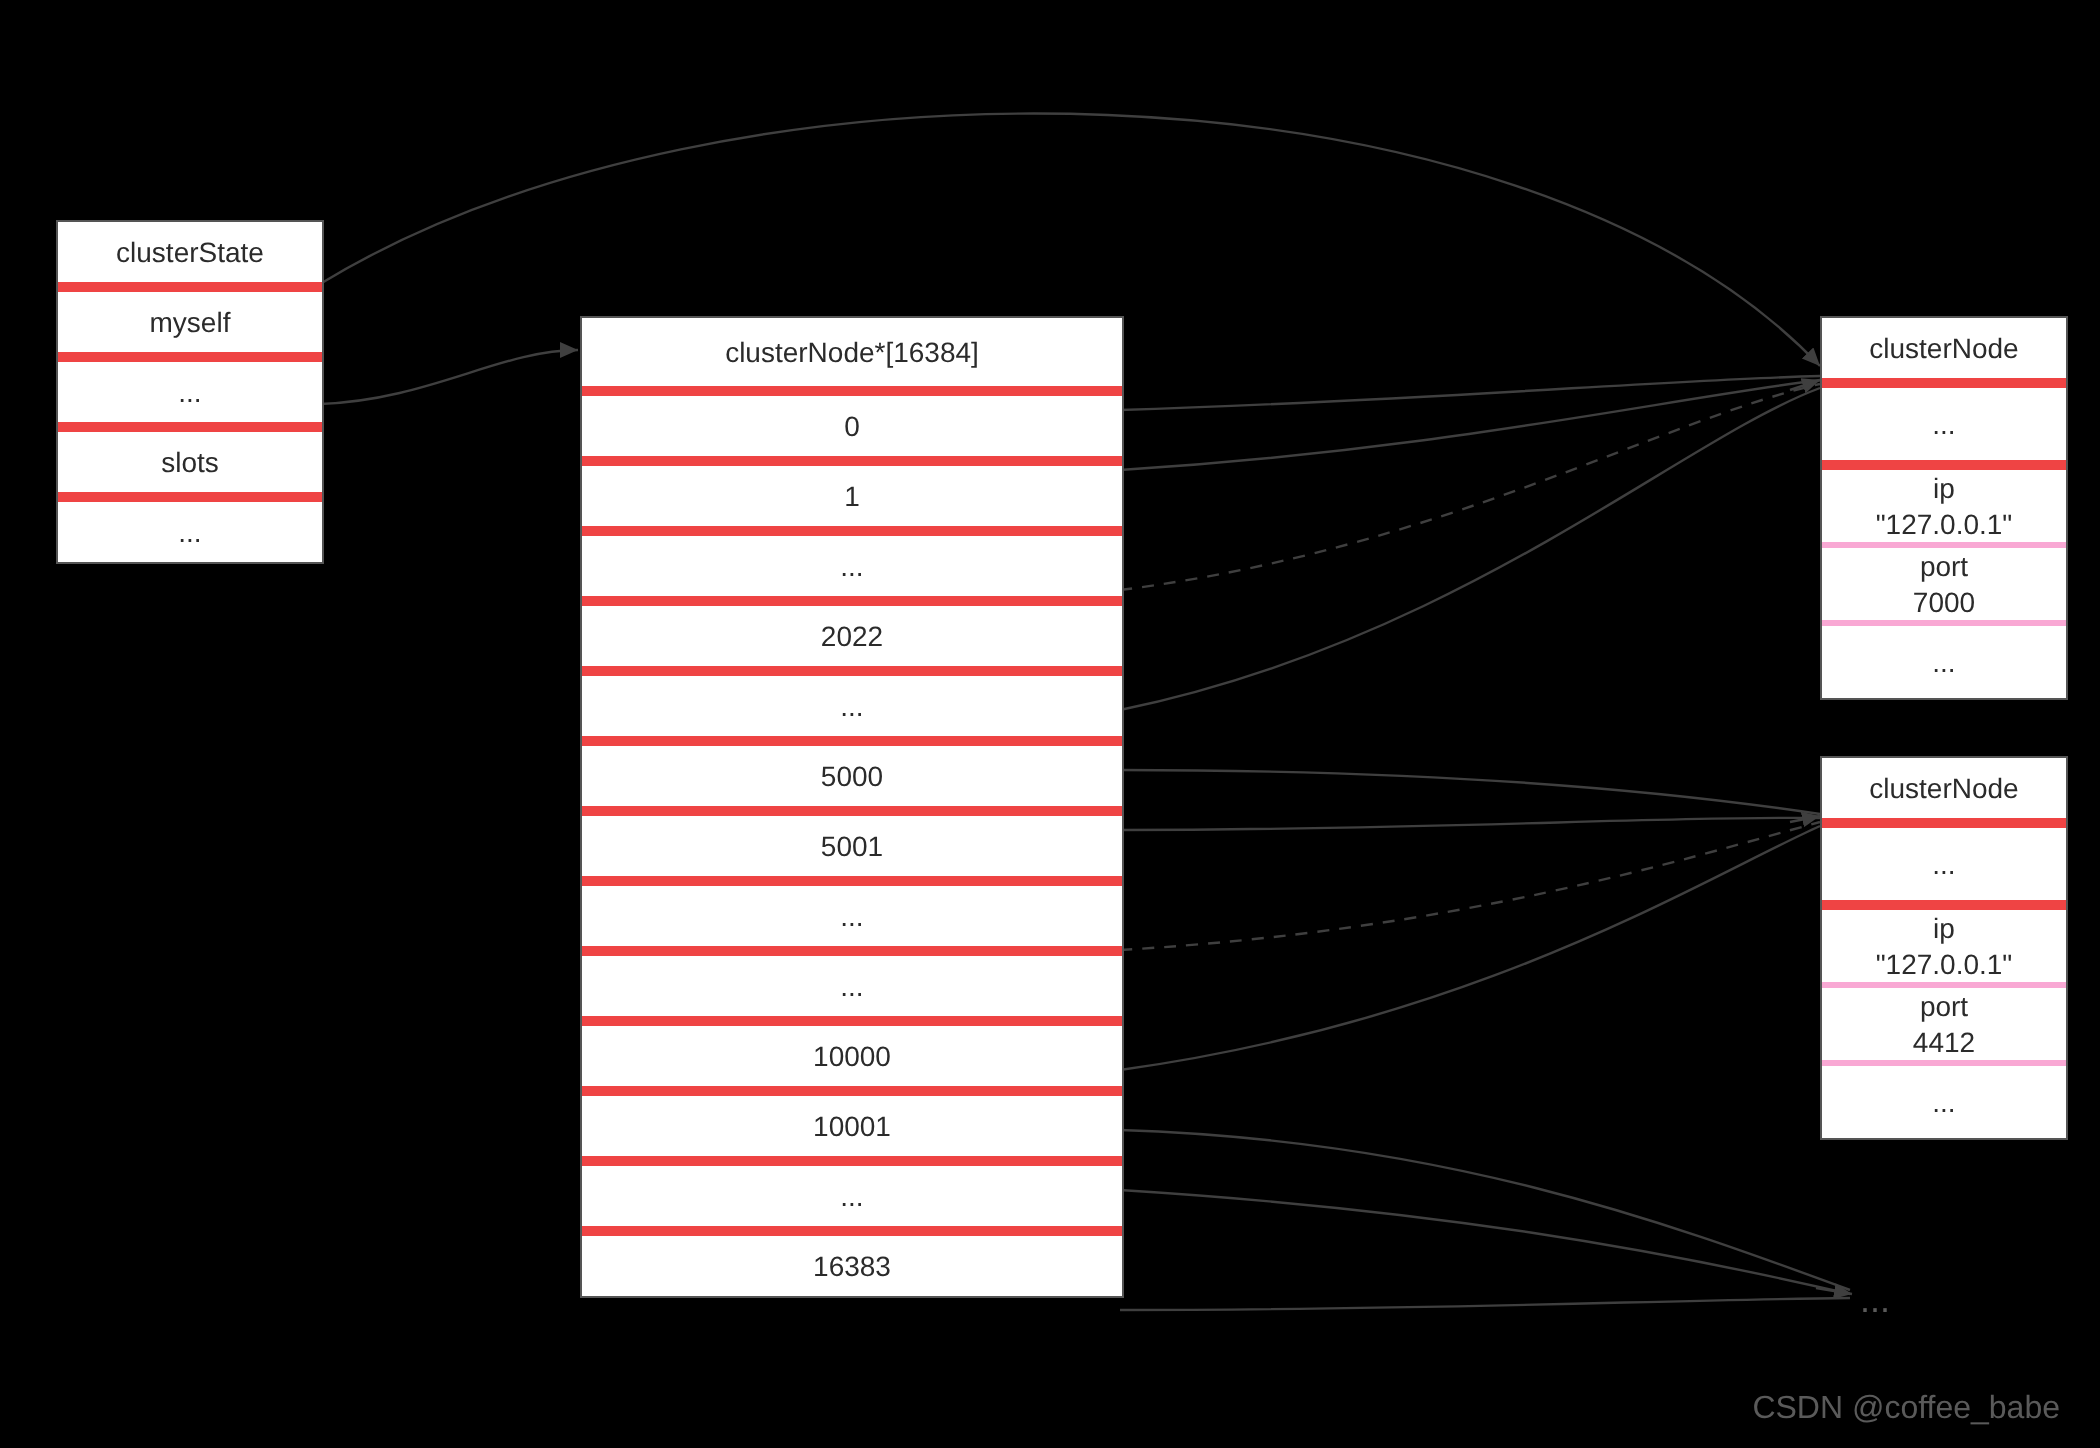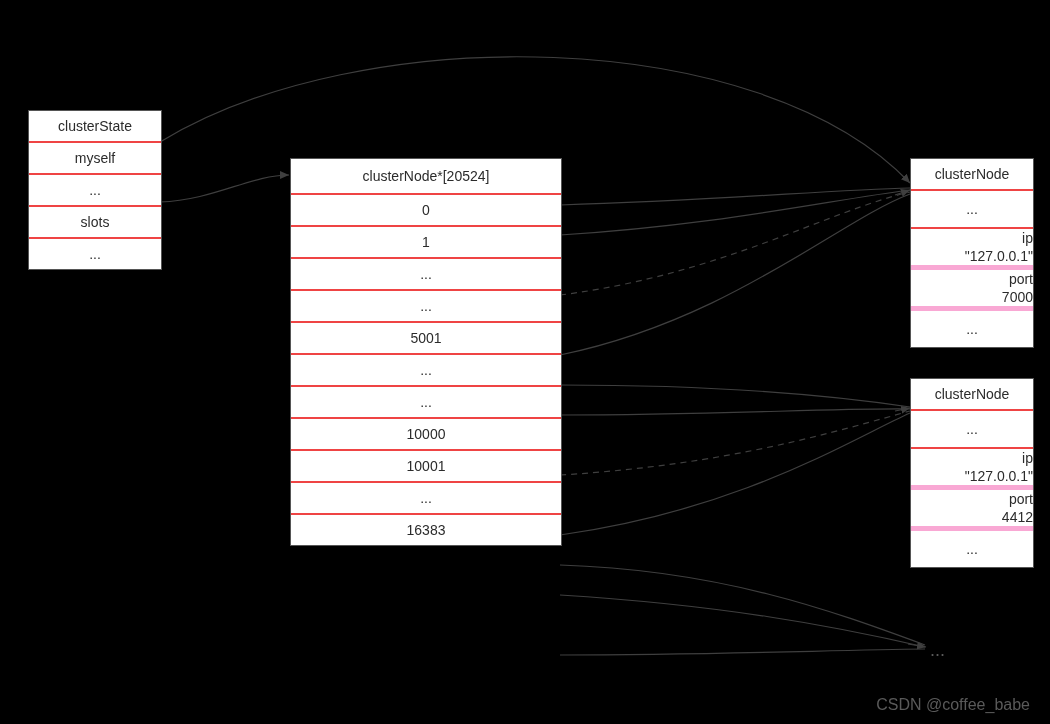--- a/index.html
+++ b/index.html
@@ -21,32 +21,32 @@
     left: 0; top: 0;
     width: 1050px; height: 724px;
     pointer-events: none;
   }
   .box {
     position: absolute;
     background: #fff;
     border: 1px solid #555;
   }
   .cell {
-    border-bottom: 2px solid #ef4444;
+    border-bottom: 5px solid #ef4444;
     height: 30px;
     line-height: 30px;
     text-align: center;
     white-space: nowrap;
     overflow: hidden;
   }
   .cell2 {
-    border-bottom: 5px solid #f9a8d4;
+    border-bottom: 3px solid #f9a8d4;
     height: 36px;
     line-height: 18px;
-    text-align: right;
+    text-align: center;
     white-space: nowrap;
     overflow: hidden;
     padding-top: 0;
   }
   .cell:last-child, .cell2:last-child { border-bottom: none; }
   .watermark, .dots {
     position: absolute;
     color: #5a5a5a;
     font-family: "Segoe UI", Arial, sans-serif;
   }
@@ -96,25 +96,27 @@
 
   <div class="box" style="left:28px; top:110px; width:132px;">
     <div class="cell">clusterState</div>
     <div class="cell">myself</div>
     <div class="cell">...</div>
     <div class="cell">slots</div>
     <div class="cell">...</div>
   </div>
 
   <div class="box" style="left:290px; top:158px; width:270px;">
-    <div class="cell slot-head">clusterNode*[20524]</div>
+    <div class="cell slot-head">clusterNode*[16384]</div>
     <div class="cell slot-row">0</div>
     <div class="cell slot-row">1</div>
     <div class="cell slot-row">...</div>
+    <div class="cell slot-row">2022</div>
     <div class="cell slot-row">...</div>
+    <div class="cell slot-row">5000</div>
     <div class="cell slot-row">5001</div>
     <div class="cell slot-row">...</div>
     <div class="cell slot-row">...</div>
     <div class="cell slot-row">10000</div>
     <div class="cell slot-row">10001</div>
     <div class="cell slot-row">...</div>
     <div class="cell slot-row">16383</div>
   </div>
 
   <div class="box" style="left:910px; top:158px; width:122px;">

